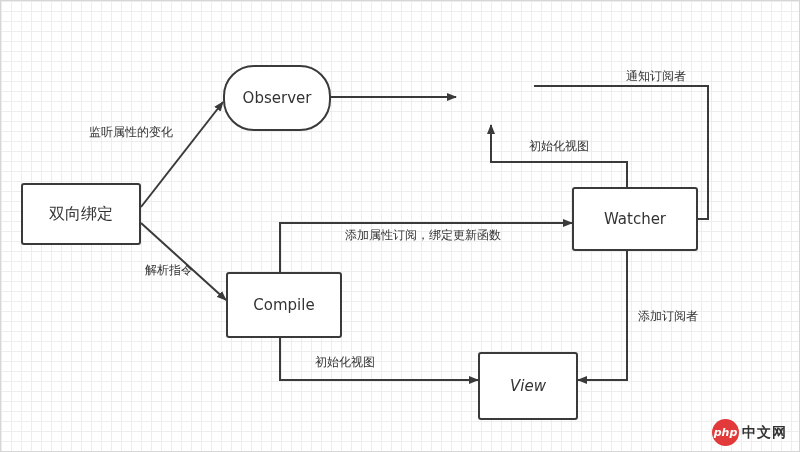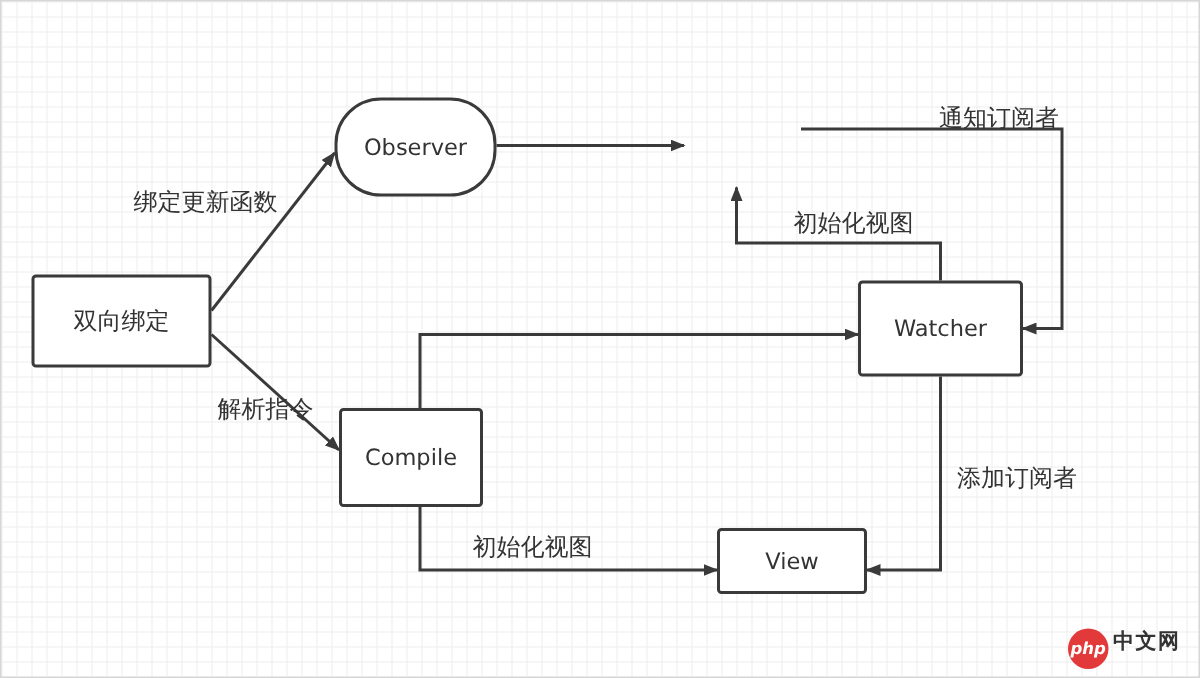--- a/index.html
+++ b/index.html
@@ -34,46 +34,47 @@
     border-radius: 3px;
     display: flex;
     align-items: center;
     justify-content: center;
     color: #333333;
     font-size: 15px;
   }
   .node.cn { font-size: 16px; }
   .edge-label {
     position: absolute;
-    font-size: 16px;
+    font-size: 12px;
     color: #333333;
     white-space: nowrap;
     line-height: 1.2;
   }
   
   #node-binding  { left: 20px;  top: 182px; width: 120px; height: 62px; }
   #node-observer { left: 222px; top: 64px;  width: 108px; height: 66px; border-radius: 31px; }
   #node-dep      { left: 455px; top: 68px;  width: 78px;  height: 56px; font-size: 14px; }
-  #node-watcher  { left: 571px; top: 186px; width: 110px; height: 64px; }
-  #node-compile  { left: 225px; top: 271px; width: 96px; height: 66px; }
-  #node-view     { left: 477px; top: 351px; width: 100px; height: 44px; }
+  #node-watcher  { left: 571px; top: 186px; width: 126px; height: 64px; }
+  #node-compile  { left: 225px; top: 271px; width: 116px; height: 66px; }
+  #node-view     { left: 477px; top: 351px; width: 100px; height: 68px; font-style: italic; }
   
   #label-listen   { left: 88px;  top: 124px; }
   #label-parse    { left: 144px; top: 262px; }
   #label-add-sub  { left: 528px; top: 138px; }
   #label-notify   { left: 625px; top: 68px;  }
   #label-bind     { left: 344px; top: 227px; }
   #label-init     { left: 314px; top: 354px; }
   #label-update   { left: 637px; top: 308px; }
   
   #watermark {
     position: absolute;
     right: 12px;
     bottom: 5px;
     display: flex;
+    align-items: center;
     gap: 3px;
   }
   #logo-circle {
     width: 27px;
     height: 27px;
     border-radius: 50%;
     background: #e23a3a;
     color: #ffffff;
     font-size: 11px;
     font-style: italic;
@@ -111,24 +112,25 @@
       <path d="M 626 250 L 626 379 L 577 379" marker-end="url(#arrow)"></path>
     </g>
   </svg>
 
   <div class="node cn" id="node-binding">双向绑定</div>
   <div class="node" id="node-observer">Observer</div>
   <div class="node" id="node-watcher">Watcher</div>
   <div class="node" id="node-compile">Compile</div>
   <div class="node" id="node-view">View</div>
 
-  <div class="edge-label" id="label-listen">绑定更新函数</div>
+  <div class="edge-label" id="label-listen">监听属性的变化</div>
   <div class="edge-label" id="label-parse">解析指令</div>
   <div class="edge-label" id="label-add-sub">初始化视图</div>
   <div class="edge-label" id="label-notify">通知订阅者</div>
+  <div class="edge-label" id="label-bind">添加属性订阅，绑定更新函数</div>
   <div class="edge-label" id="label-init">初始化视图</div>
   <div class="edge-label" id="label-update">添加订阅者</div>
 
   <div id="watermark">
     <div id="logo-circle">php</div>
     <div id="site-name">中文网</div>
   </div>
 
 </div>
 

